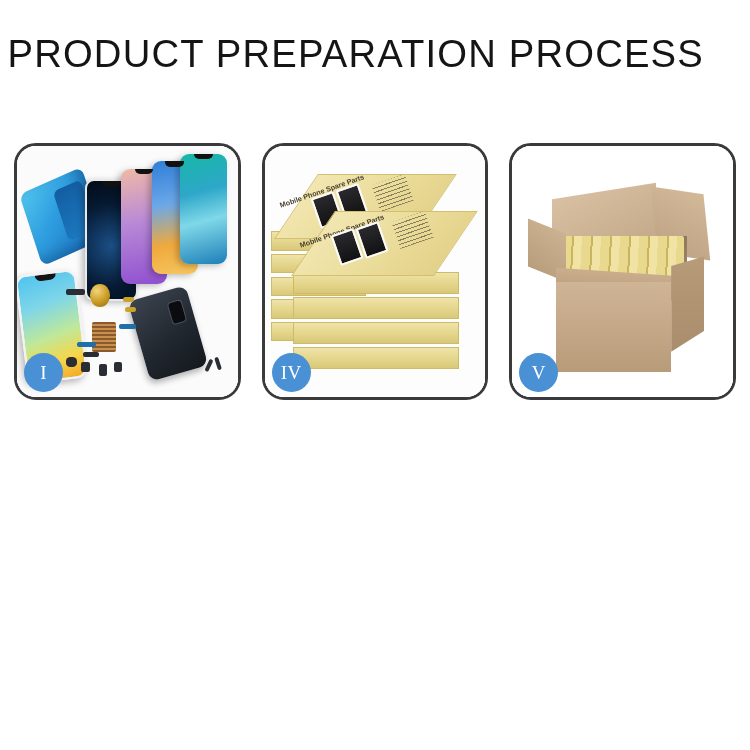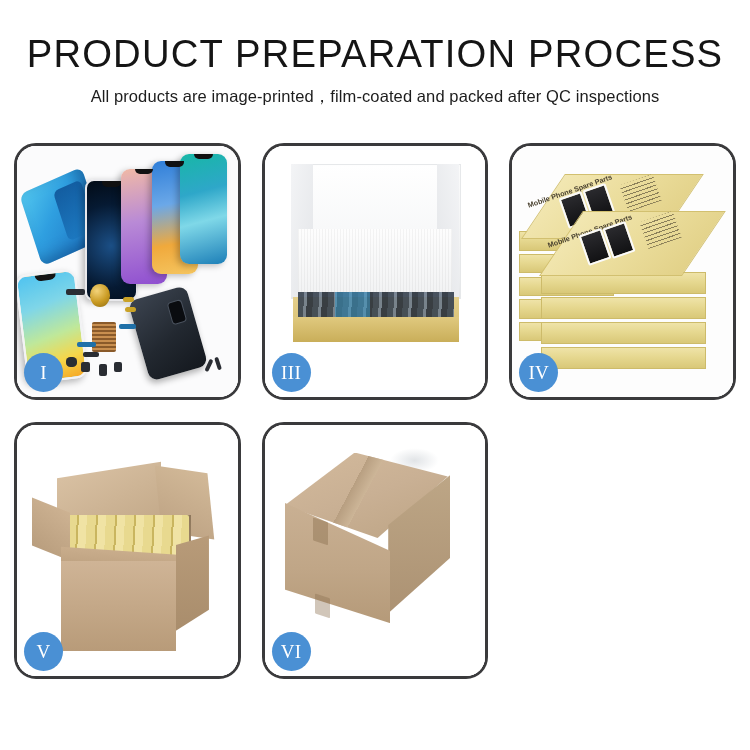--- a/index.html
+++ b/index.html
@@ -12,21 +12,21 @@
     height: 750px;
     font-family: "Liberation Sans", sans-serif;
     overflow: hidden;
     position: relative;
   }
 
   
   .header {
     width: 100%;
     padding-top: 34px;
-    text-align: center;
+    text-align: left;
   }
   .title {
     font-family: "Liberation Sans", sans-serif;
     font-size: 39px;
     font-weight: 400;
     color: #151515;
     letter-spacing: 1.2px;
     line-height: 1.05;
     white-space: nowrap;
     transform: scaleX(0.98);
@@ -351,21 +351,20 @@
   .c6-shadow {
     position:absolute; left:57%; top:9%; width:22%; height:10%;
     background: radial-gradient(ellipse at 50% 50%, rgba(200,205,210,.55), rgba(255,255,255,0) 70%);
   }
 </style>
 </head>
 <body>
 
 <div class="header">
   <div class="title">PRODUCT PREPARATION PROCESS</div>
-  <div class="subtitle">All products are image-printed，film-coated and packed after QC inspections</div>
 </div>
 
 <div class="grid">
 
   <div class="panel">
     <div class="panel-stage">
       <div class="p1-bg"></div>
       <div class="p1-film"></div>
       <div class="phone p1-ph1"></div>
       <div class="phone p1-ph2"></div>
@@ -385,33 +384,20 @@
       <div class="part" style="left:37%;top:87%;width:4%;height:4.5%;"></div>
       <div class="part" style="left:44%;top:86%;width:3.5%;height:4%;"></div>
       <div class="part" style="left:30%;top:82%;width:7%;height:2%;"></div>
       <div class="part" style="left:86%;top:85%;width:2%;height:5%;transform:rotate(25deg);"></div>
       <div class="part" style="left:90%;top:84%;width:2%;height:5%;transform:rotate(-18deg);"></div>
     </div>
     <div class="badge">I</div>
   </div>
 
 
-  <div class="panel">
-    <div class="panel-stage">
-      <div class="p3-bg"></div>
-      <div class="p3-lid"></div>
-      <div class="p3-lidflapL"></div>
-      <div class="p3-lidflapR"></div>
-      <div class="p3-foam"></div>
-      <div class="p3-tray"></div>
-      <div class="p3-trayinner"></div>
-      <div class="p3-trayside"></div>
-    </div>
-    <div class="badge">III</div>
-  </div>
 
   <div class="panel">
     <div class="panel-stage">
       <div class="p4-bg"></div>
       <div class="kraft-stack">
 
         <div class="kbox" style="left:3%;top:34%;width:42%;height:7%;"></div>
         <div class="kbox" style="left:3%;top:43%;width:42%;height:7%;"></div>
         <div class="kbox" style="left:3%;top:52%;width:42%;height:7%;"></div>
         <div class="kbox" style="left:3%;top:61%;width:42%;height:7%;"></div>
@@ -446,27 +432,14 @@
       <div class="c5-inner"></div>
       <div class="c5-goods"></div>
       <div class="c5-flapLeft"></div>
       <div class="c5-flapFront"></div>
       <div class="c5-front"></div>
       <div class="c5-side"></div>
     </div>
     <div class="badge">V</div>
   </div>
 
-  <div class="panel">
-    <div class="panel-stage">
-      <div class="p6-bg"></div>
-      <div class="c6-shadow"></div>
-      <div class="c6-top"></div>
-      <div class="c6-tape"></div>
-      <div class="c6-side"></div>
-      <div class="c6-front"></div>
-      <div class="c6-tab1"></div>
-      <div class="c6-tab2"></div>
-    </div>
-    <div class="badge">VI</div>
-  </div>
 
 </div>
 
 </body></html>

